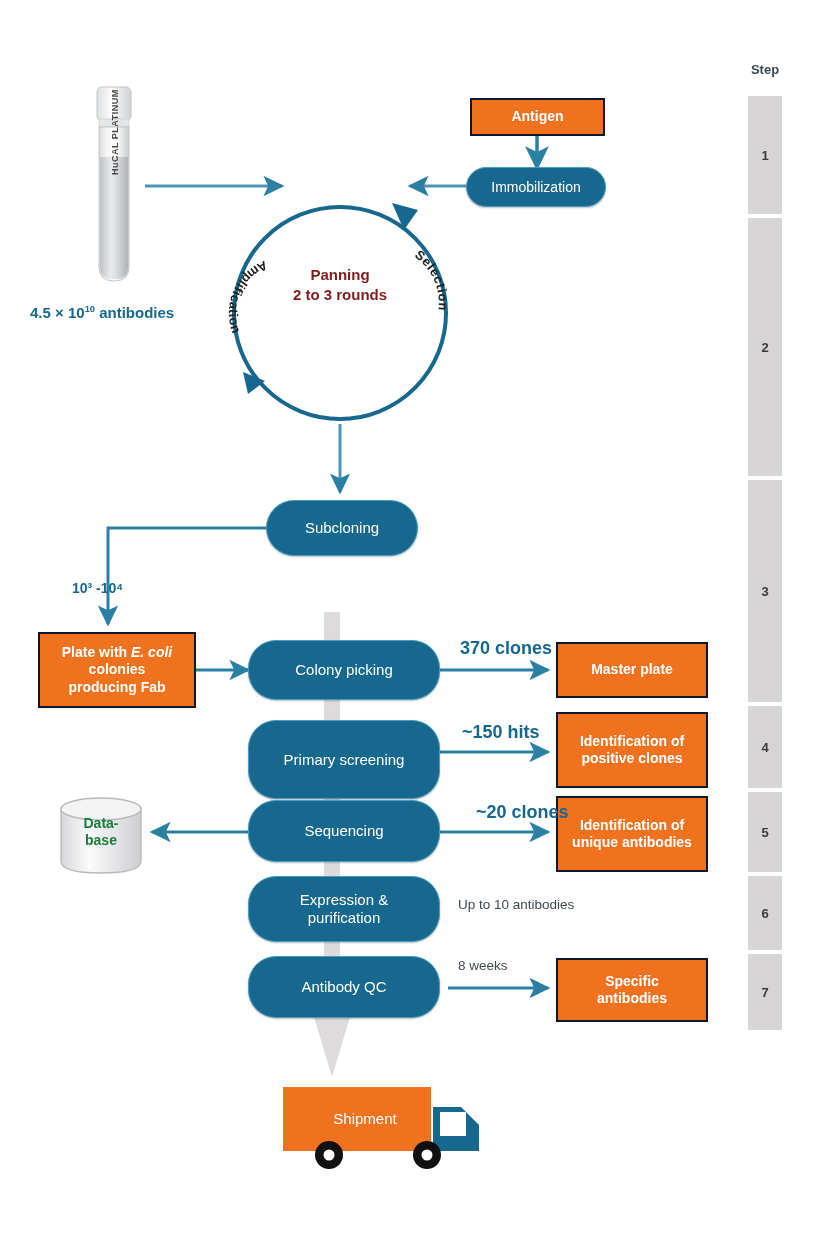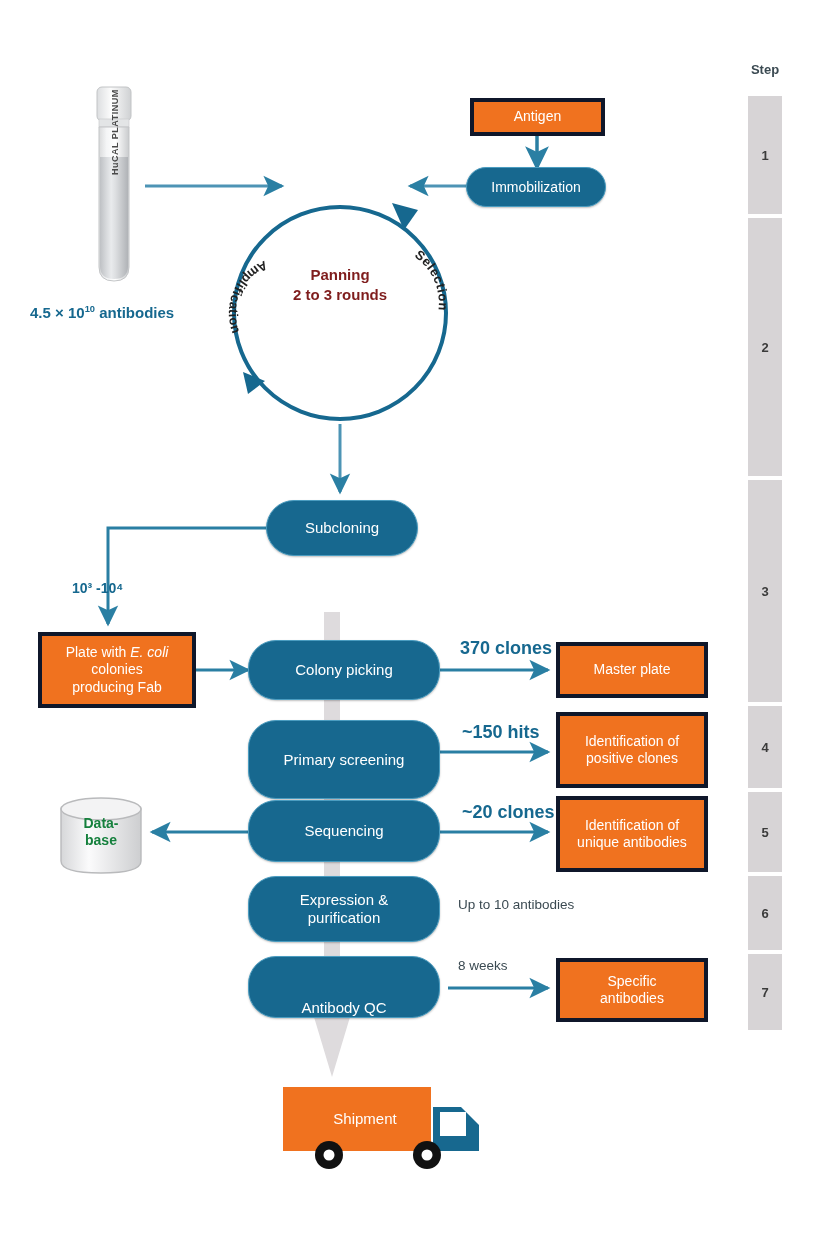--- a/index.html
+++ b/index.html
@@ -28,28 +28,29 @@
     line-height:1.2;
     box-sizing:border-box;
     box-shadow:0 1px 2px rgba(0,0,0,.25);
     z-index:5;
   }
   .pill.small{font-size:14px;border-radius:22px;}
 
   .obox{
     position:absolute;
     background:#f0721f;
-    border:4px solid #0f172a;
+    border:2px solid #0f172a;
     color:#ffffff;
     display:flex;align-items:center;justify-content:center;
     text-align:center;
     font-size:14px;
     line-height:1.25;
     box-sizing:border-box;
     z-index:5;
+    font-weight:bold;
   }
 
   
   .lbl{
     position:absolute;
     color:#16688f;
     font-size:18px;
     font-weight:bold;
     white-space:nowrap;
     z-index:6;
@@ -284,21 +285,21 @@
 
   <div class="pill" style="left:248px;top:800px;width:192px;height:62px;">
     <span>Sequencing</span>
   </div>
 
   <div class="pill" style="left:248px;top:876px;width:192px;height:66px;flex-direction:column;">
     <div>Expression &amp;</div>
     <div>purification</div>
   </div>
 
-  <div class="pill" style="left:248px;top:956px;width:192px;height:62px;align-items:flex-end;">
+  <div class="pill" style="left:248px;top:956px;width:192px;height:62px;">
     <span>Antibody QC</span>
   </div>
 
   <div class="obox" style="left:556px;top:642px;width:152px;height:56px;">
     <span>Master plate</span>
   </div>
 
   <div class="obox" style="left:556px;top:712px;width:152px;height:76px;flex-direction:column;">
     <div>Identification of</div>
     <div>positive clones</div>
@@ -309,21 +310,21 @@
     <div>unique antibodies</div>
   </div>
 
   <div class="obox" style="left:556px;top:958px;width:152px;height:64px;flex-direction:column;">
     <div>Specific</div>
     <div>antibodies</div>
   </div>
 
   <div class="lbl" style="left:460px;top:638px;">370 clones</div>
   <div class="lbl" style="left:462px;top:722px;">~150 hits</div>
-  <div class="lbl" style="left:462px;top:802px;">~20 clones</div>
+  <div class="lbl" style="left:476px;top:802px;">~20 clones</div>
   <div class="lbl-dark" style="left:458px;top:897px;">Up to 10 antibodies</div>
   <div class="lbl-dark" style="left:458px;top:958px;">8 weeks</div>
 
   <svg id="db" viewBox="0 0 92 82">
     <defs>
       <linearGradient id="gDb" x1="0" y1="0" x2="1" y2="0">
         <stop offset="0%" stop-color="#d6d7d9"></stop>
         <stop offset="35%" stop-color="#fbfbfc"></stop>
         <stop offset="100%" stop-color="#cdced0"></stop>
       </linearGradient>

